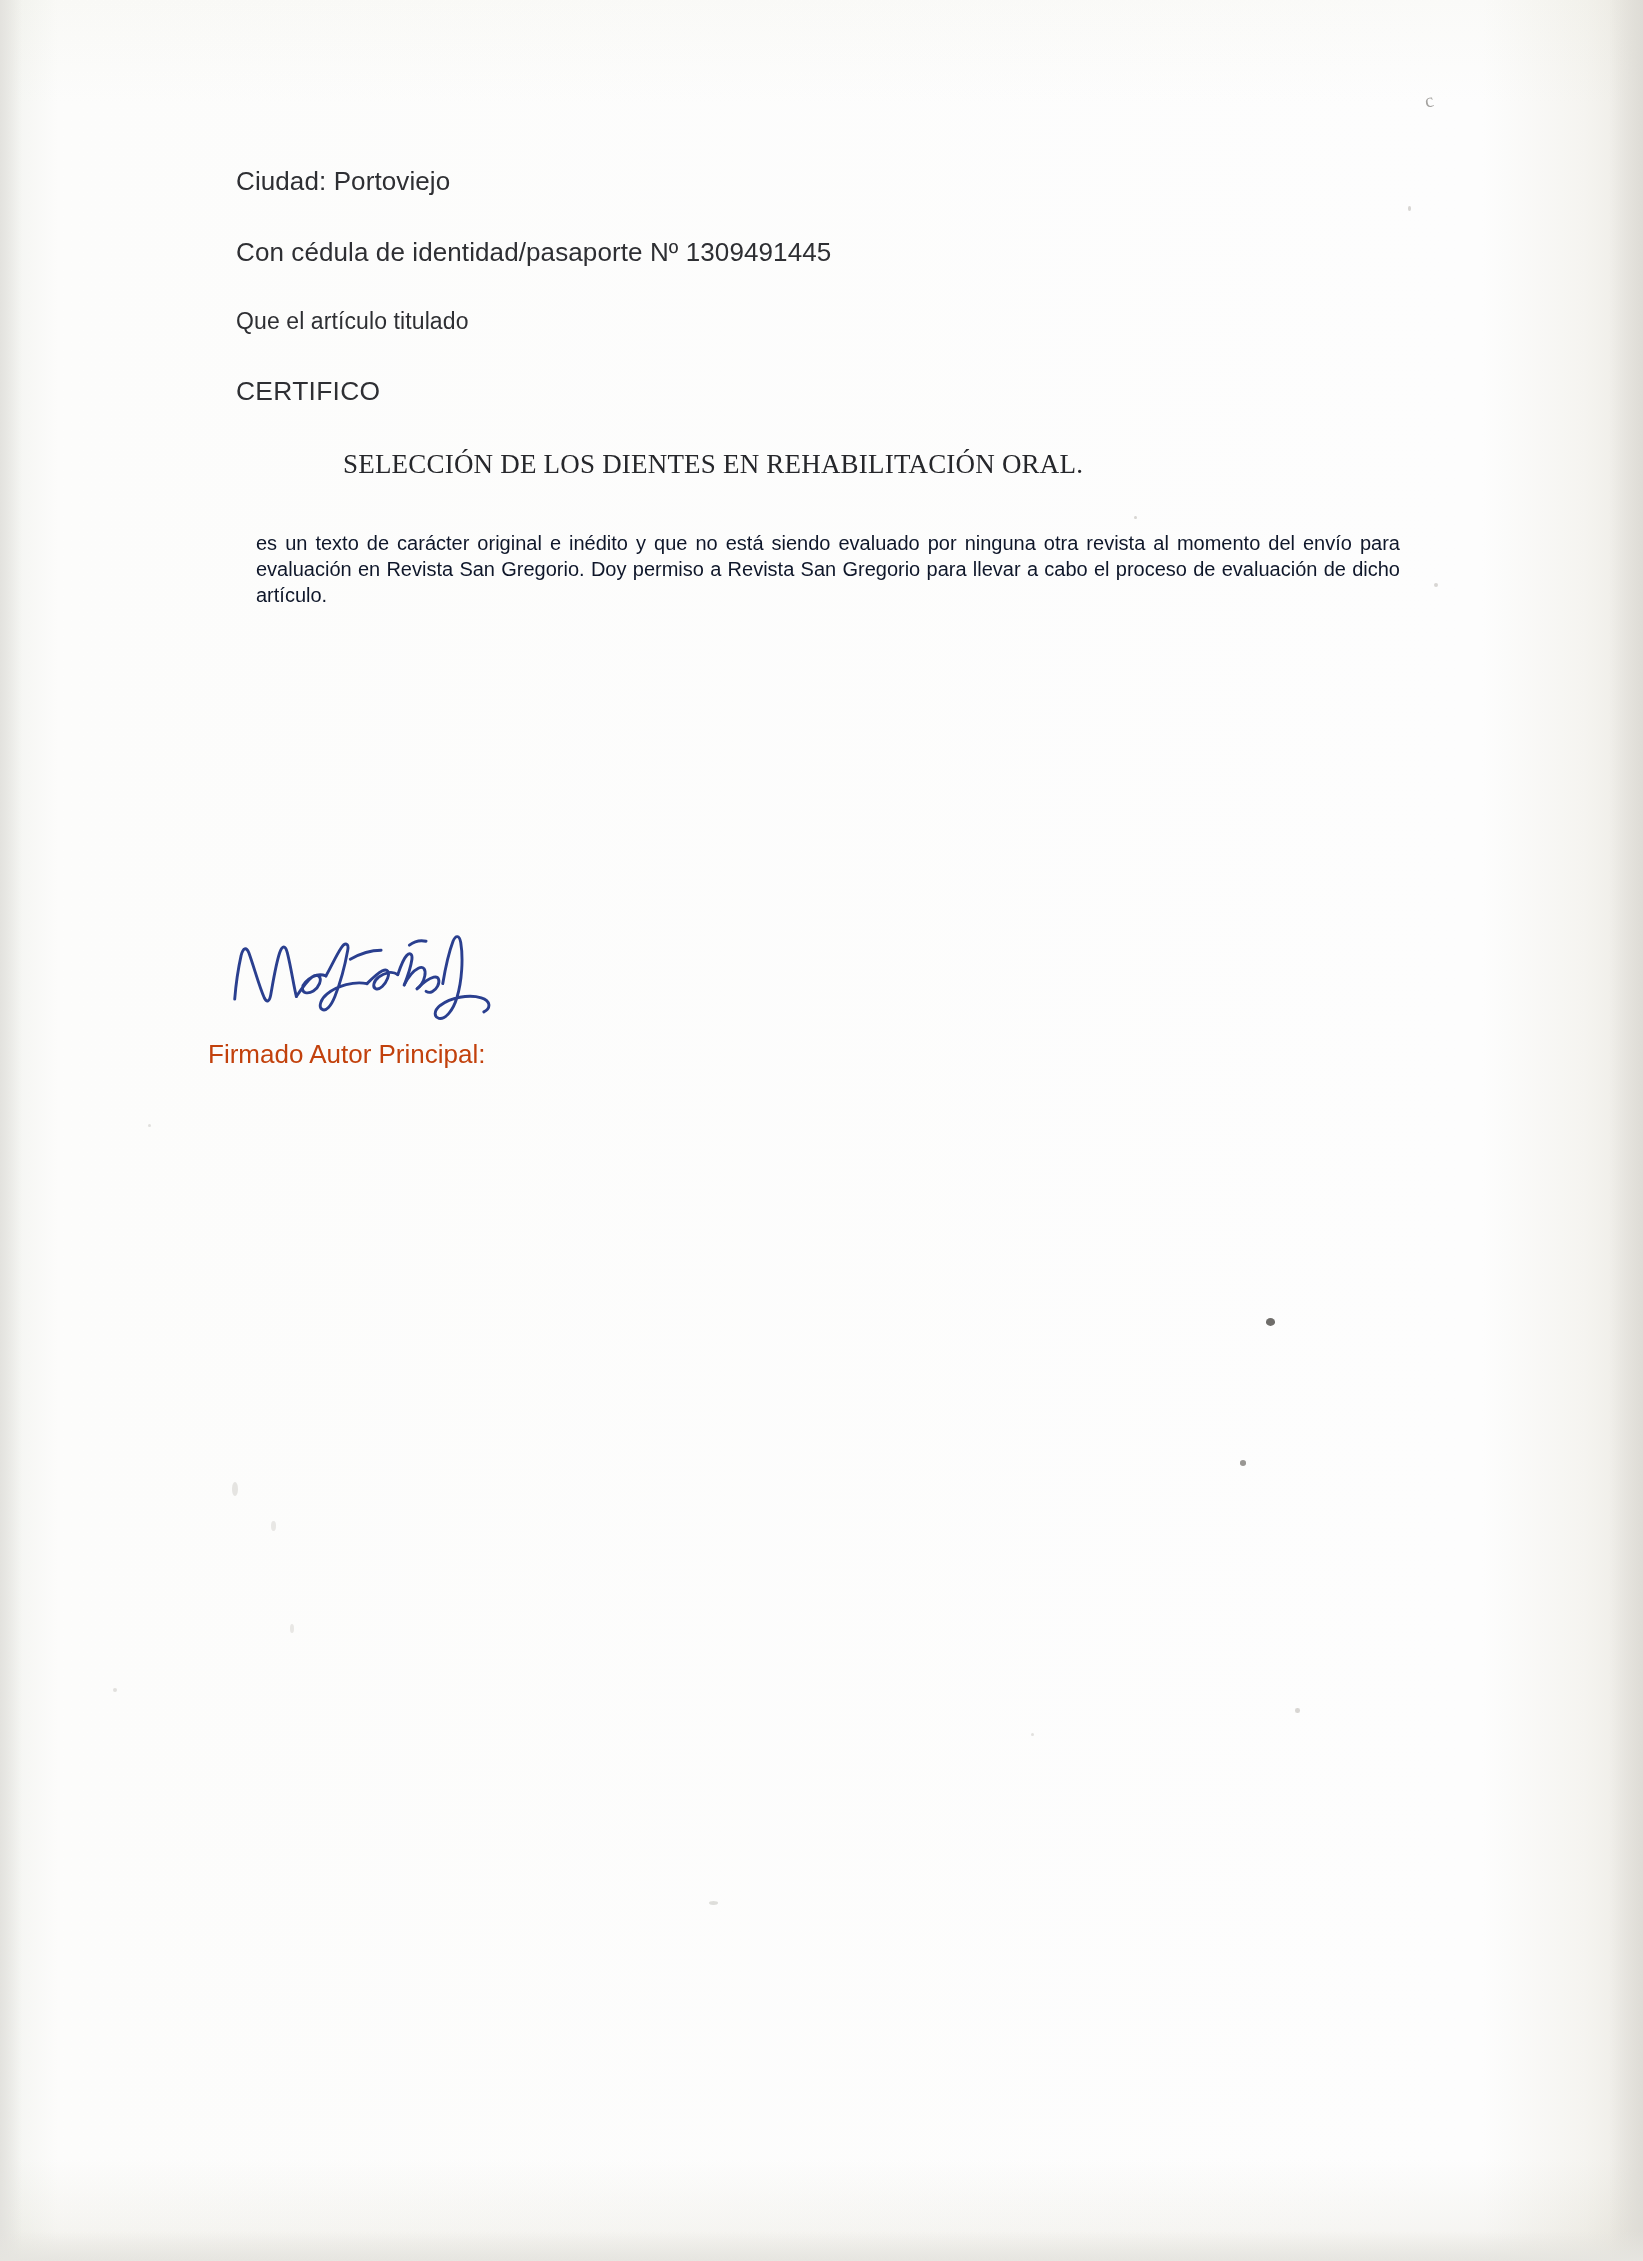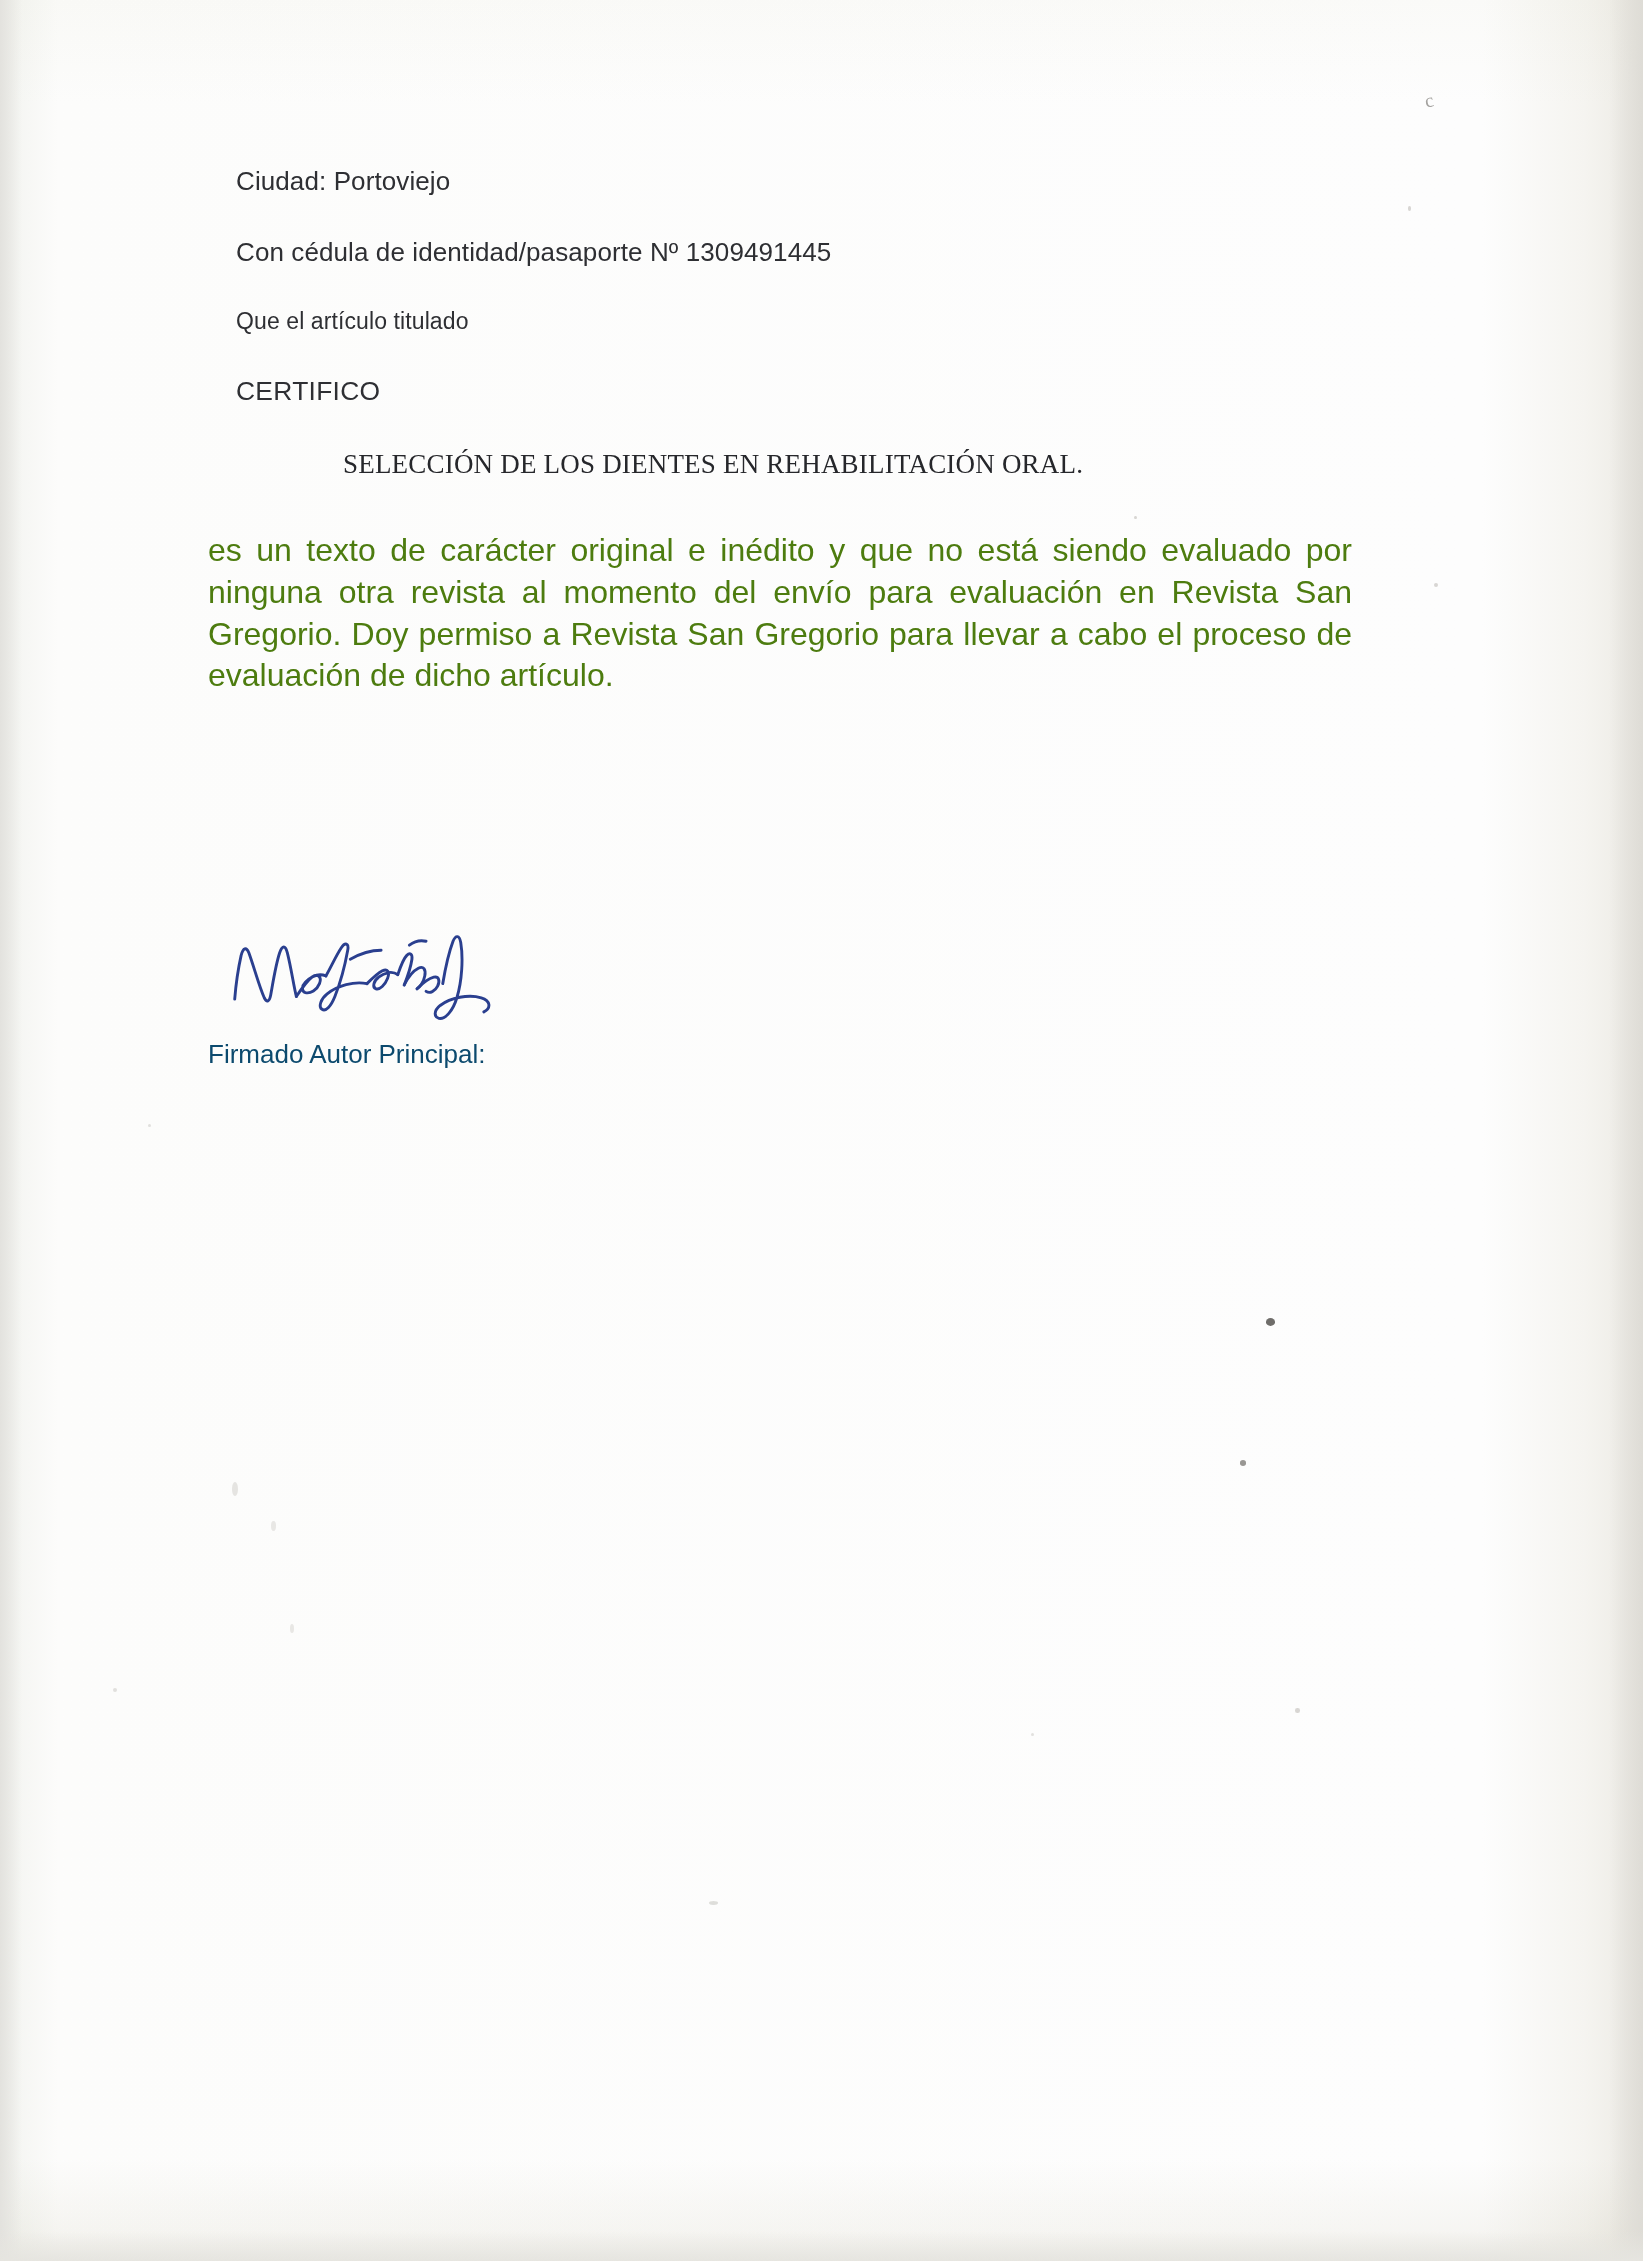--- a/index.html
+++ b/index.html
@@ -70,46 +70,47 @@
     font-family: "Liberation Serif", serif;
     font-size: 27px;
     color: #26272b;
     margin-left: 135px;
     margin-top: 13px;
     margin-bottom: 50px;
     letter-spacing: 0.2px;
   }
 
   .body-par {
-    font-size: 32px;
+    font-size: 20px;
     line-height: 1.30;
-    color: #4d7c0f;
+    color: #0f172a;
     text-align: justify;
     width: 1144px;
     margin-top: 0;
+    margin-left: 48px;
   }
 
   .signature-block {
     position: absolute;
     left: 208px;
     top: 922px;
     width: 580px;
     height: 174px;
   }
   .signature-svg {
     position: absolute;
     left: 13px;
     top: 0px;
   }
   .signed-label {
     position: absolute;
     left: 0px;
     top: 117px;
     font-size: 26px;
-    color: #0c4a6e;
+    color: #c2410c;
     white-space: nowrap;
   }
 
   
   .speck {
     position: absolute;
     background: #b9b7b1;
     border-radius: 50%;
     opacity: 0.55;
   }

